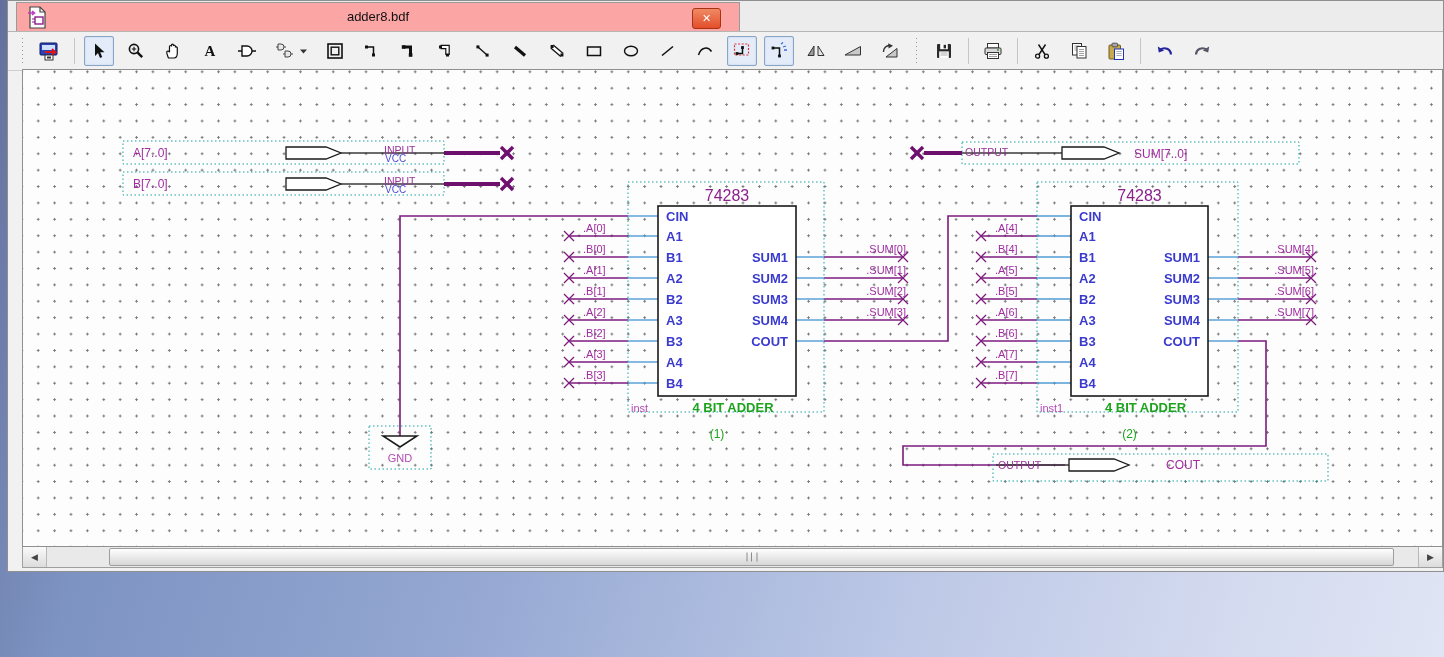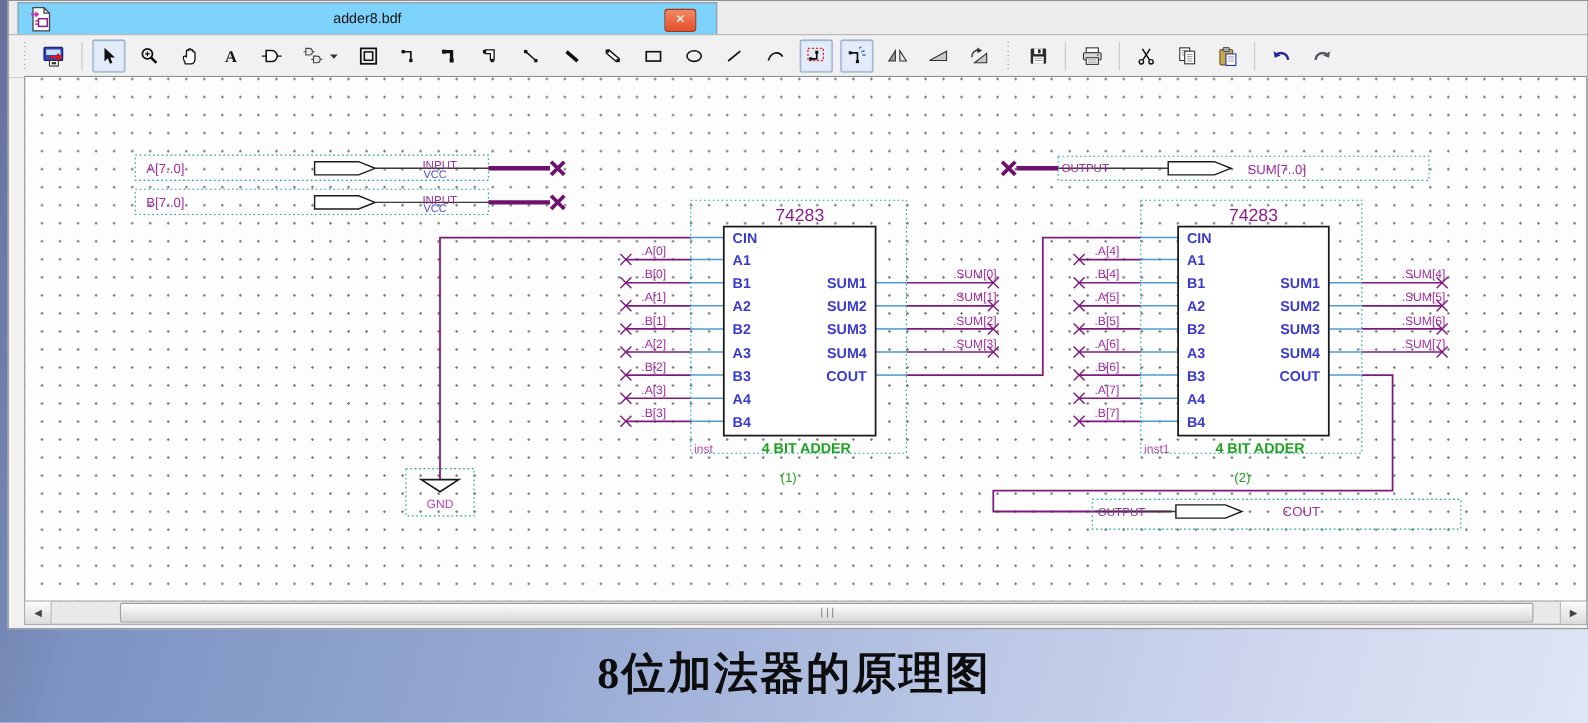--- a/index.html
+++ b/index.html
@@ -4,21 +4,21 @@
 <style>
   html,body{margin:0;padding:0;width:1444px;height:657px;overflow:hidden;
     font-family:"Liberation Sans","DejaVu Sans",sans-serif;}
   .slide{position:absolute;inset:0;
     background:linear-gradient(105deg,#64709b 0%,#7d93c2 14%,#94a7d2 38%,#bcc8e6 66%,#d6dcf0 88%,#dfe5f4 100%);}
   
   .window{position:absolute;left:7px;top:0;width:1437px;height:572px;
     background:#f1f1f1;border:1px solid #8f8f8f;box-sizing:border-box;overflow:hidden;}
   
   .tabbar{position:relative;height:30px;background:#ececec;border-bottom:1px solid #b5b5b5;}
-  .tab{position:absolute;left:8px;top:1px;width:636px;height:29px;background:#7dd3fc;
+  .tab{position:absolute;left:8px;top:1px;width:724px;height:29px;background:#fca5a5;
     border:1px solid #9a9a9a;border-bottom:none;box-sizing:border-box;}
   .tabicon{position:absolute;left:10px;top:3px;width:20px;height:23px;}
   .tabtitle{position:absolute;left:0;right:0;top:6px;text-align:center;font-size:13px;color:#111;}
   .closebtn{position:absolute;right:18px;top:5px;width:27px;height:19px;border-radius:3px;
     background:linear-gradient(#f08a64,#e34e2b);border:1px solid #a83212;
     color:#fff;font-size:11px;font-weight:bold;text-align:center;line-height:18px;cursor:pointer;}
   
   .toolbar{height:38px;display:flex;align-items:center;gap:7px;padding-left:10px;
     background:#f1f1f1;border-bottom:1px solid #cfcfcf;overflow:hidden;}
   .tbtn{width:30px;height:30px;flex:0 0 auto;display:flex;align-items:center;justify-content:center;
@@ -575,14 +575,13 @@
       <div class="scrolltrack">
         <div class="scrollthumb">
           <span class="grip-lines"></span>
         </div>
       </div>
       <div class="scrollbtn right">▶</div>
     </div>
 
   </div>
 
-  <div class="caption">8位加法器的原理图</div>
 </div>
 
 </body></html>

